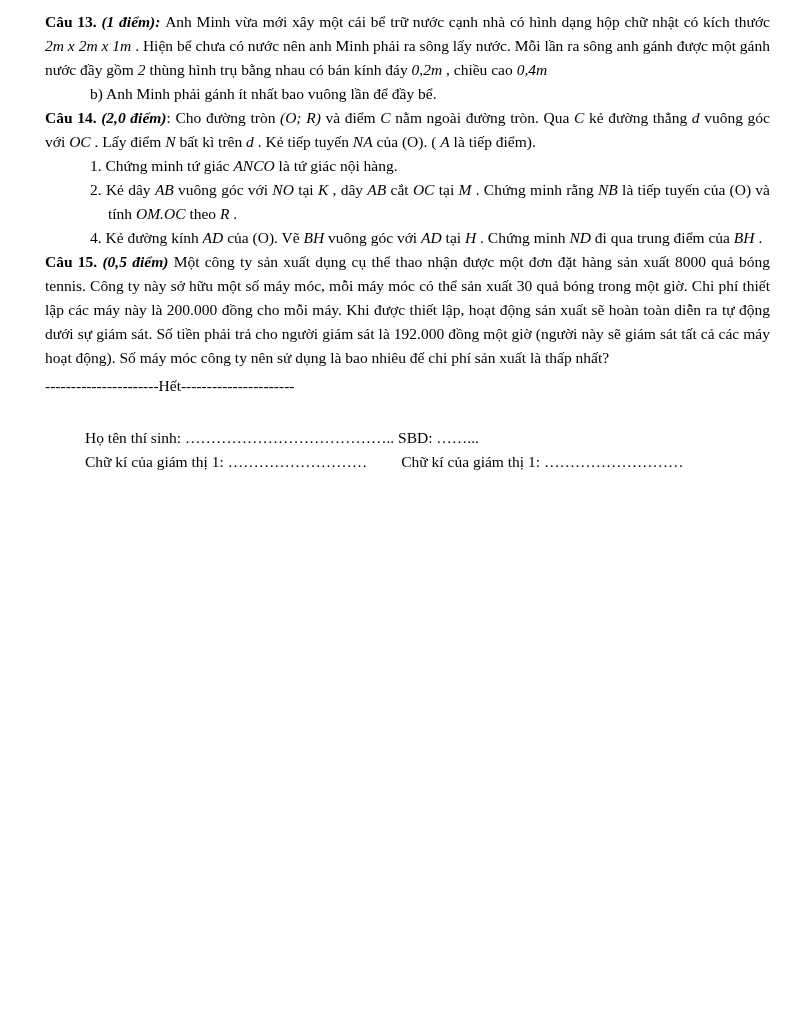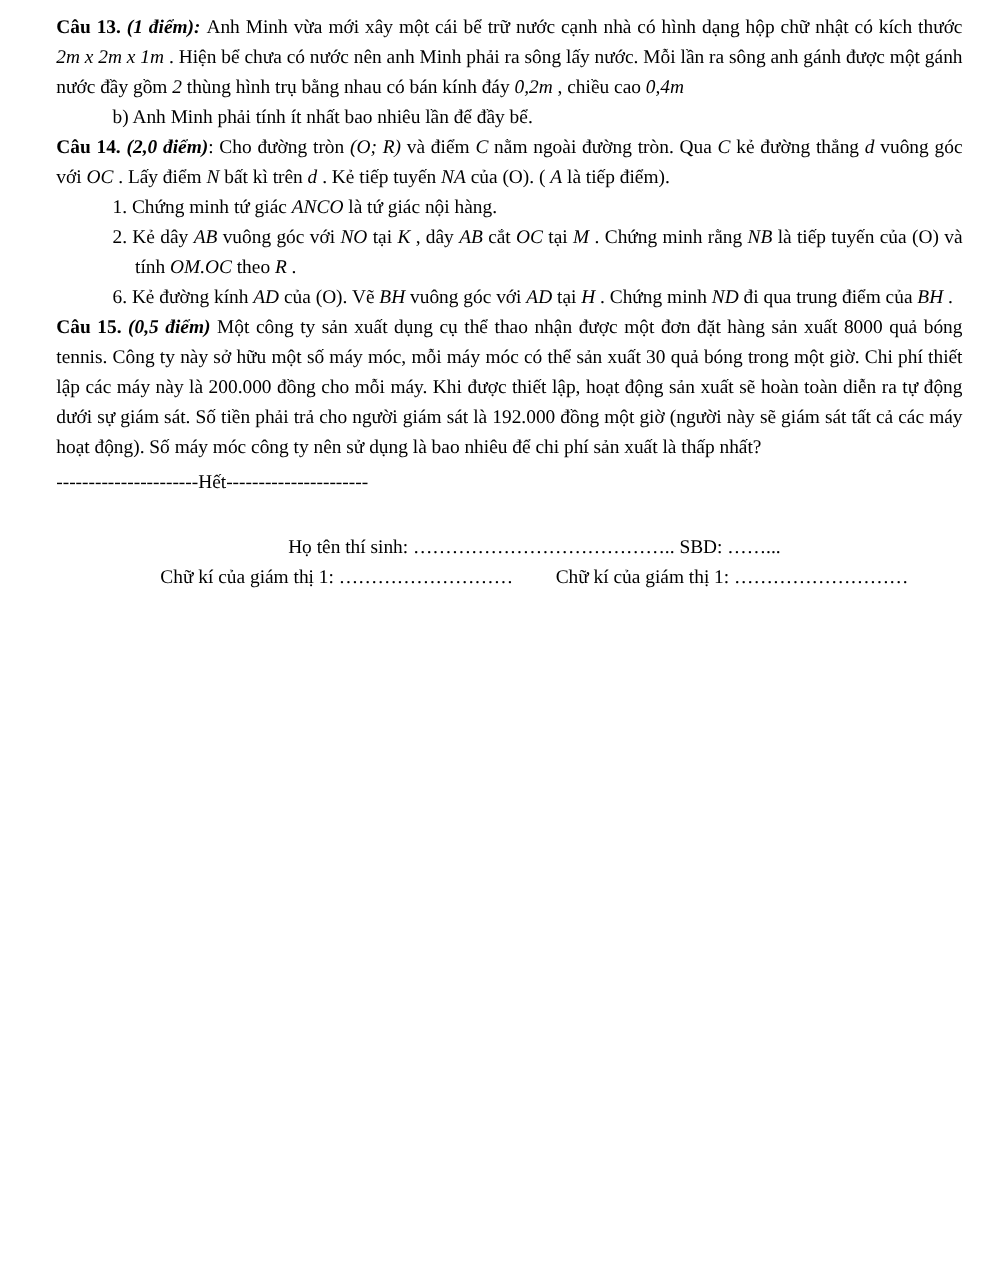--- a/index.html
+++ b/index.html
@@ -16,41 +16,41 @@
     color: #000000;
     overflow: hidden;
   }
   .para { margin: 0; }
   .justify { text-align: justify; }
   .indent { text-indent: 45px; }
   .list-item { padding-left: 63px; text-indent: -18px; text-align: justify; }
   .b { font-weight: bold; }
   .i { font-style: italic; }
   .center { text-align: left; margin: 4px 0 0 0; }
-  .footer { margin-top: 28px; padding-left: 40px; text-align: center; }
+  .footer { margin-top: 28px; padding-left: 40px; }
   .footer p { margin: 0; }
   .sign-right { margin-left: 34px; }
 </style>
 </head>
 <body>
 
 <div class="page">
 
   <p class="para justify"><span class="b">Câu 13.</span><span class="b i"> (1 điểm): </span><span>Anh Minh vừa mới xây một cái bể trữ nước cạnh nhà có hình dạng hộp chữ nhật có kích thước </span><span class="i">2m x 2m x 1m</span><span> . Hiện bể chưa có nước nên anh Minh phải ra sông lấy nước. Mỗi lần ra sông anh gánh được một gánh nước đầy gồm </span><span class="i">2</span><span> thùng hình trụ bằng nhau có bán kính đáy </span><span class="i">0,2m</span><span> , chiều cao </span><span class="i">0,4m</span></p>
 
 
-  <p class="para indent"><span>b) Anh Minh phải tính ít nhất bao nhiêu lần để đầy bể.</span></p>
+  <p class="para indent"><span>b) Anh Minh phải gánh ít nhất bao vuông lần để đầy bể.</span></p>
 
   <p class="para justify"><span class="b">Câu 14.</span><span class="b i"> (2,0 điểm)</span><span>: Cho đường tròn </span><span class="i">(O; R)</span><span> và điểm </span><span class="i">C</span><span> nằm ngoài đường tròn. Qua </span><span class="i">C</span><span> kẻ đường thẳng </span><span class="i">d</span><span> vuông góc với </span><span class="i">OC</span><span> . Lấy điểm </span><span class="i">N</span><span> bất kì trên </span><span class="i">d</span><span> . Kẻ tiếp tuyến </span><span class="i">NA</span><span> của (O). ( </span><span class="i">A</span><span> là tiếp điểm).</span></p>
 
   <p class="para list-item"><span>1. Chứng minh tứ giác </span><span class="i">ANCO</span><span> là tứ giác nội hàng.</span></p>
 
   <p class="para list-item"><span>2. Kẻ dây </span><span class="i">AB</span><span> vuông góc với </span><span class="i">NO</span><span> tại </span><span class="i">K</span><span> , dây </span><span class="i">AB</span><span> cắt </span><span class="i">OC</span><span> tại </span><span class="i">M</span><span> . Chứng minh rằng </span><span class="i">NB</span><span> là tiếp tuyến của (O) và tính </span><span class="i">OM.OC</span><span> theo </span><span class="i">R</span><span> .</span></p>
 
-  <p class="para list-item"><span>6. Kẻ đường kính </span><span class="i">AD</span><span> của (O). Vẽ </span><span class="i">BH</span><span> vuông góc với </span><span class="i">AD</span><span> tại </span><span class="i">H</span><span> . Chứng minh </span><span class="i">ND</span><span> đi qua trung điểm của </span><span class="i">BH</span><span> .</span></p>
+  <p class="para list-item"><span>4. Kẻ đường kính </span><span class="i">AD</span><span> của (O). Vẽ </span><span class="i">BH</span><span> vuông góc với </span><span class="i">AD</span><span> tại </span><span class="i">H</span><span> . Chứng minh </span><span class="i">ND</span><span> đi qua trung điểm của </span><span class="i">BH</span><span> .</span></p>
 
   <p class="para justify"><span class="b">Câu 15.</span><span class="b i"> (0,5 điểm) </span><span>Một công ty sản xuất dụng cụ thể thao nhận được một đơn đặt hàng sản xuất 8000 quả bóng tennis. Công ty này sở hữu một số máy móc, mỗi máy móc có thể sản xuất 30 quả bóng trong một giờ. Chi phí thiết lập các máy này là 200.000 đồng cho mỗi máy. Khi được thiết lập, hoạt động sản xuất sẽ hoàn toàn diễn ra tự động dưới sự giám sát. Số tiền phải trả cho người giám sát là 192.000 đồng một giờ (người này sẽ giám sát tất cả các máy hoạt động). Số máy móc công ty nên sử dụng là bao nhiêu để chi phí sản xuất là thấp nhất?</span></p>
 
   <p class="center">----------------------Hết----------------------</p>
 
   <div class="footer">
     <p>Họ tên thí sinh: ………………………………….. SBD: ……...</p>
     <p>
       <span>Chữ kí của giám thị 1: ………………………</span><span class="sign-right">Chữ kí của giám thị 1: ………………………</span>
     </p>

